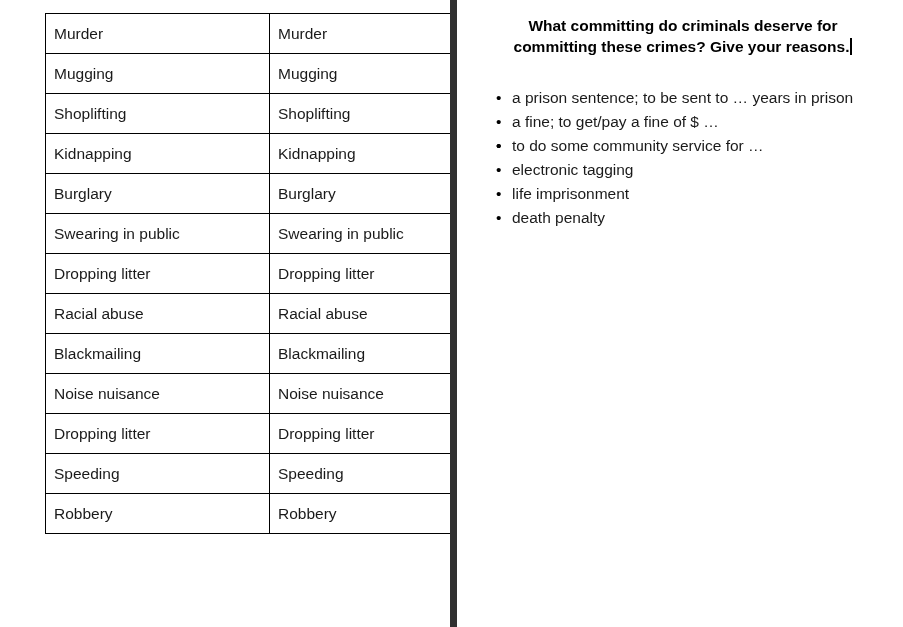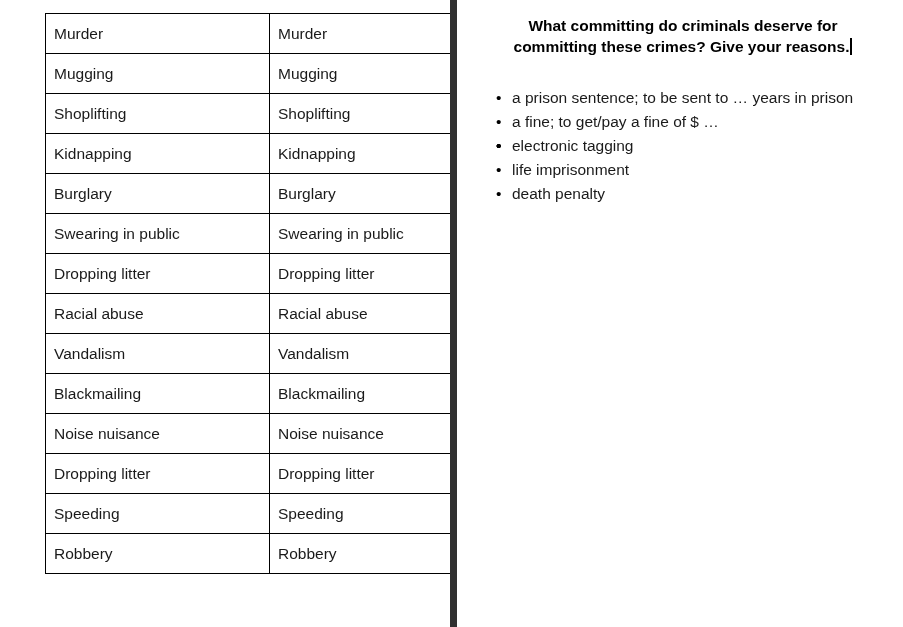--- a/index.html
+++ b/index.html
@@ -159,24 +159,20 @@
         </tr>
         <tr>
           <td class="col-a">Dropping litter</td>
           <td class="col-b">Dropping litter</td>
         </tr>
         <tr>
           <td class="col-a">Racial abuse</td>
           <td class="col-b">Racial abuse</td>
         </tr>
         <tr>
-          <td class="col-a">Vandalism</td>
-          <td class="col-b">Vandalism</td>
-        </tr>
-        <tr>
           <td class="col-a">Blackmailing</td>
           <td class="col-b">Blackmailing</td>
         </tr>
         <tr>
           <td class="col-a">Noise nuisance</td>
           <td class="col-b">Noise nuisance</td>
         </tr>
         <tr>
           <td class="col-a">Dropping litter</td>
           <td class="col-b">Dropping litter</td>
@@ -210,20 +206,21 @@
       </li>
       <li>
         <span class="bullet">•</span>
         <span>a fine; to get/pay a fine of $ …</span>
       </li>
       <li>
         <span class="bullet">•</span>
       </li>
       <li>
         <span class="bullet">•</span>
+        <span>to do some community service for …</span>
       </li>
       <li>
         <span class="bullet">•</span>
         <span>electronic tagging</span>
       </li>
       <li>
         <span class="bullet">•</span>
         <span>life imprisonment</span>
       </li>
       <li>

